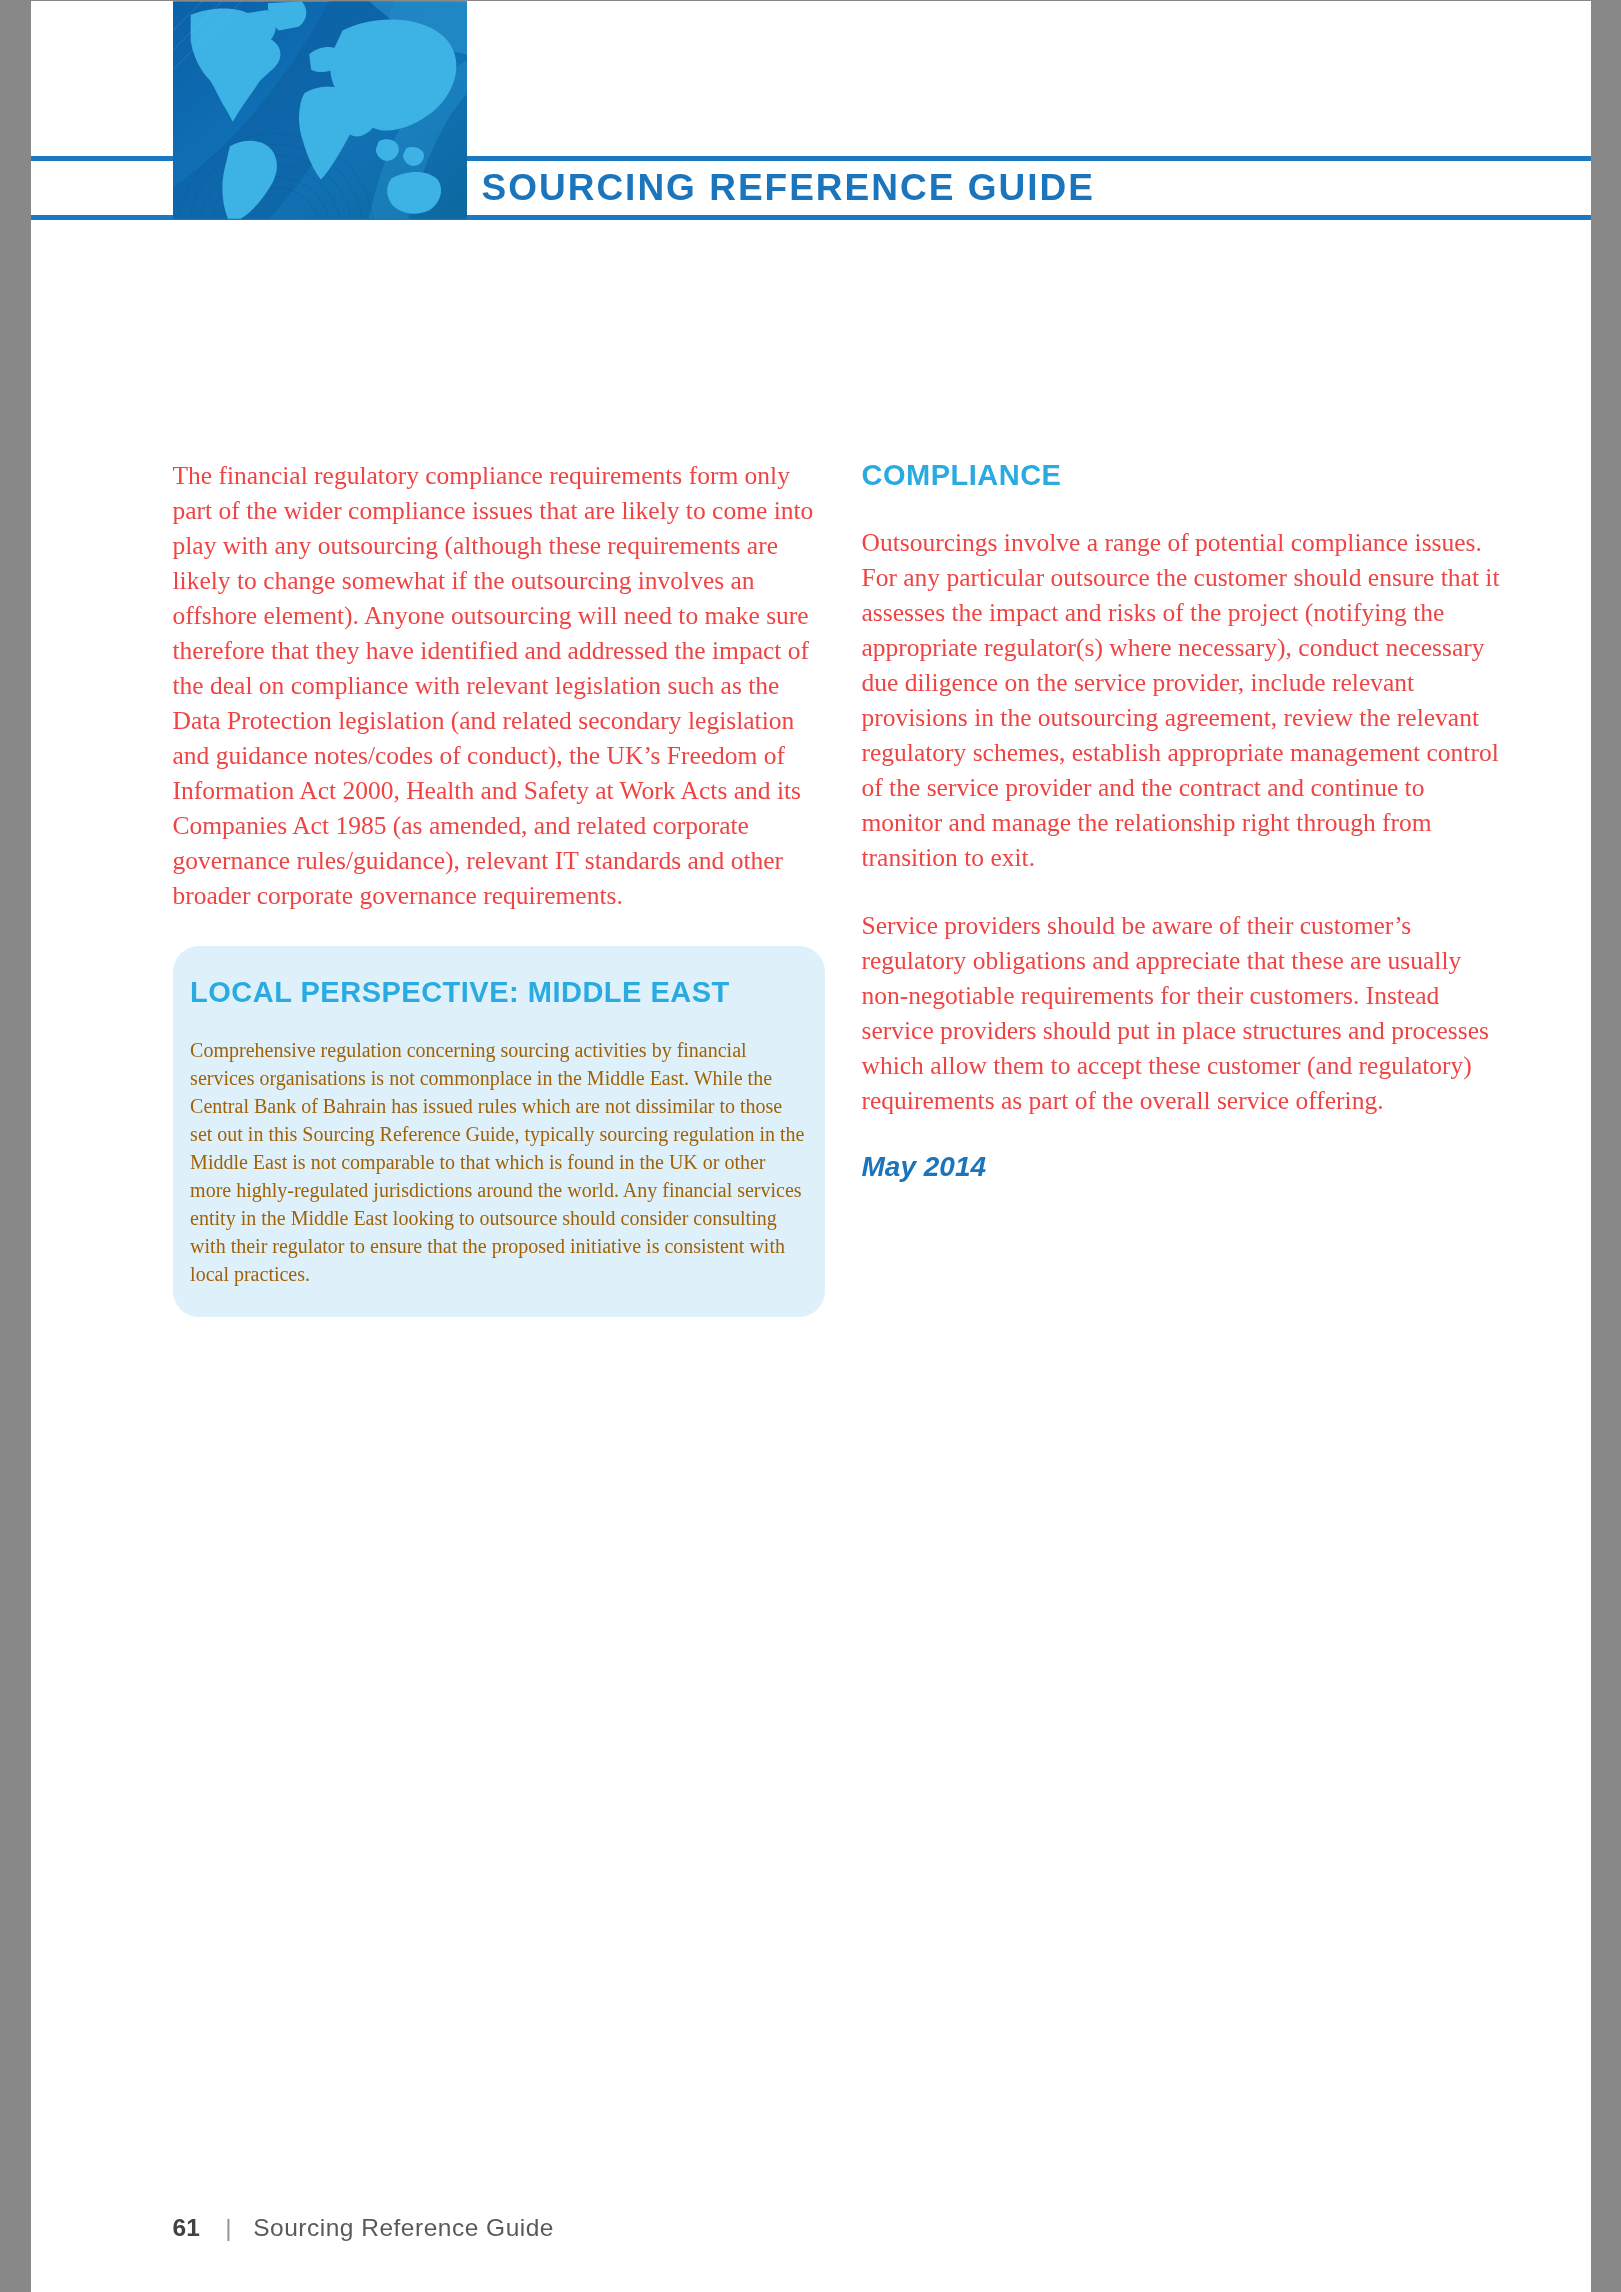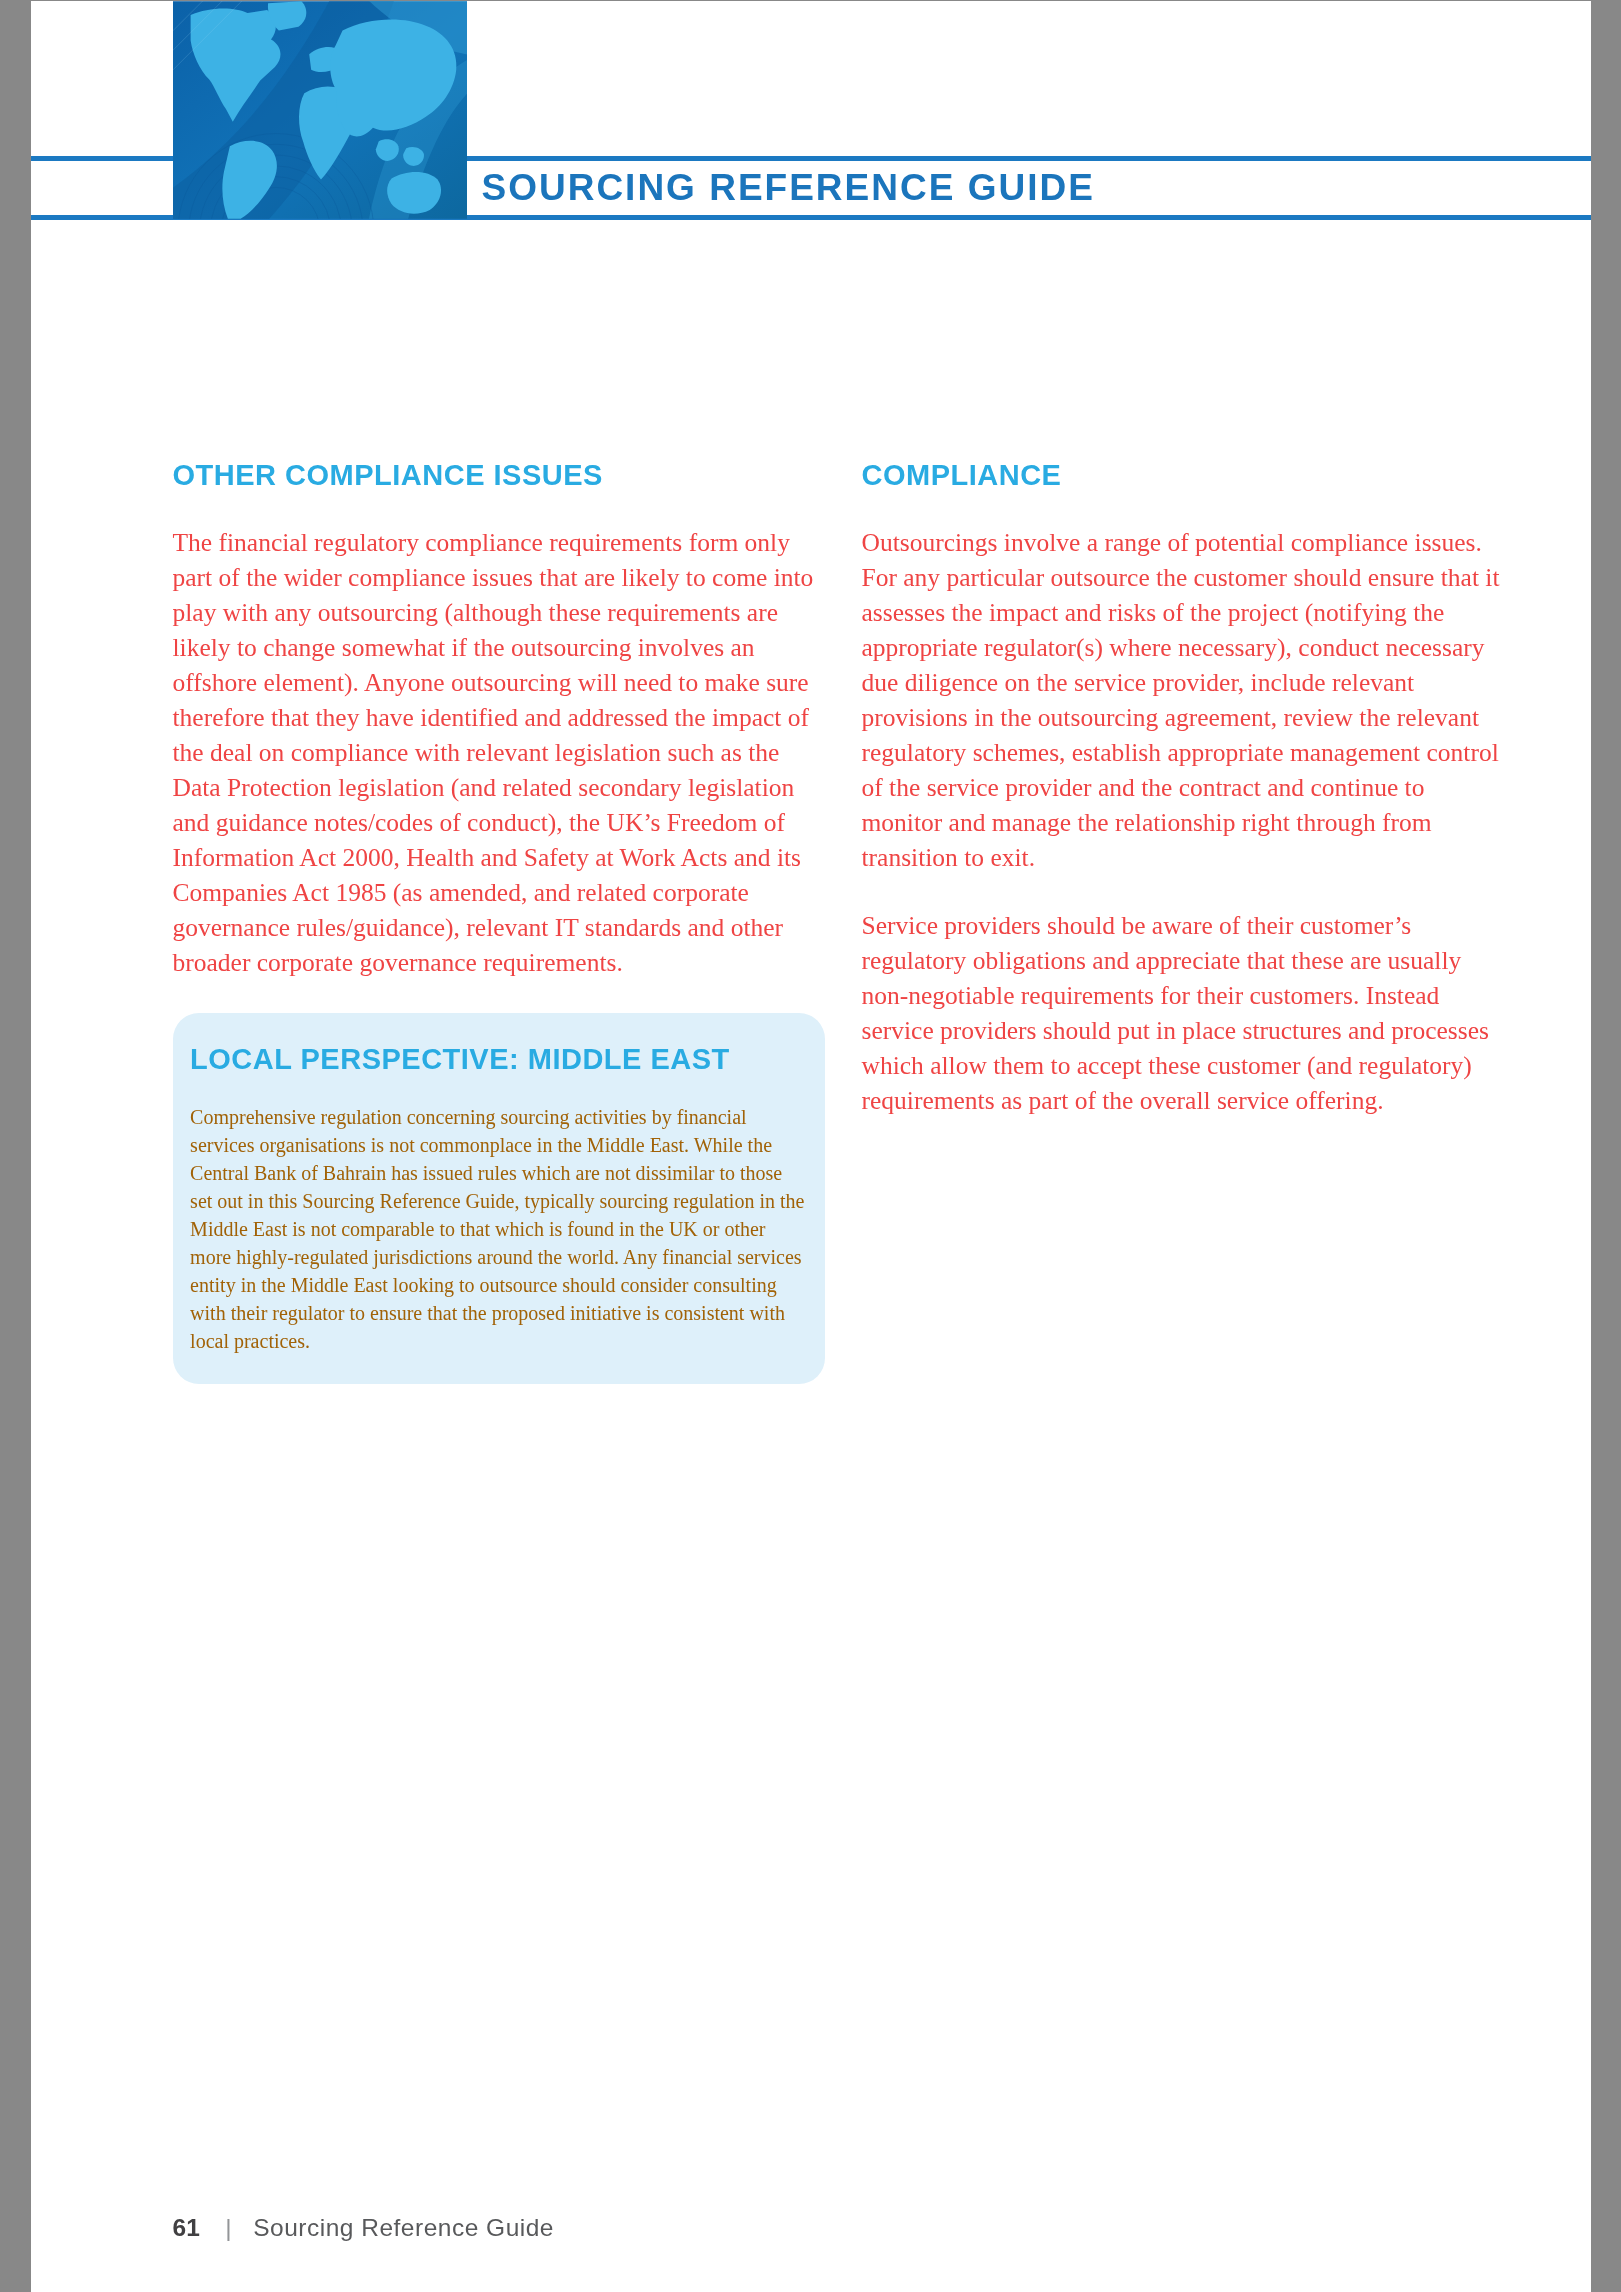--- a/index.html
+++ b/index.html
@@ -127,33 +127,33 @@
         <path d="M-10,40 L60,-30"></path>
           <path d="M-10,60 L80,-30"></path>
           <path d="M-10,80 L100,-30"></path>
       </g>
     </svg>
   </div>
 
   <div class="header-title">SOURCING REFERENCE GUIDE</div>
 
   <div class="col col-left">
-    <h2 class="section-heading">OTHER COMPLIANCE ISSUES</h2>
     <p class="body-text">The financial regulatory compliance requirements form only part of the wider compliance issues that are likely to come into play with any outsourcing (although these requirements are likely to change somewhat if the outsourcing involves an offshore element). Anyone outsourcing will need to make sure therefore that they have identified and addressed the impact of the deal on compliance with relevant legislation such as the Data Protection legislation (and related secondary legislation and guidance notes/codes of conduct), the UK’s Freedom of Information Act 2000, Health and Safety at Work Acts and its Companies Act 1985 (as amended, and related corporate governance rules/guidance), relevant IT standards and other broader corporate governance requirements.</p>
 
     <div class="perspective-box">
       <h3>LOCAL PERSPECTIVE: MIDDLE EAST</h3>
       <p>Comprehensive regulation concerning sourcing activities by financial services organisations is not commonplace in the Middle East. While the Central Bank of Bahrain has issued rules which are not dissimilar to those set out in this Sourcing Reference Guide, typically sourcing regulation in the Middle East is not comparable to that which is found in the UK or other more highly-regulated jurisdictions around the world. Any financial services entity in the Middle East looking to outsource should consider consulting with their regulator to ensure that the proposed initiative is consistent with local practices.</p>
     </div>
   </div>
 
   <div class="col col-right">
     <h2 class="section-heading">COMPLIANCE</h2>
     <p class="body-text">Outsourcings involve a range of potential compliance issues. For any particular outsource the customer should ensure that it assesses the impact and risks of the project (notifying the appropriate regulator(s) where necessary), conduct necessary due diligence on the service provider, include relevant provisions in the outsourcing agreement, review the relevant regulatory schemes, establish appropriate management control of the service provider and the contract and continue to monitor and manage the relationship right through from transition to exit.</p>
     <p class="body-text">Service providers should be aware of their customer’s regulatory obligations and appreciate that these are usually non-negotiable requirements for their customers. Instead service providers should put in place structures and processes which allow them to accept these customer (and regulatory) requirements as part of the overall service offering.</p>
+    <div class="date-line">May 2014</div>
   </div>
 
   <div class="footer">
     <span class="page-number">61</span>
     <span class="separator">|</span>
     <span class="doc-title">Sourcing Reference Guide</span>
   </div>
 
 </div>
 

